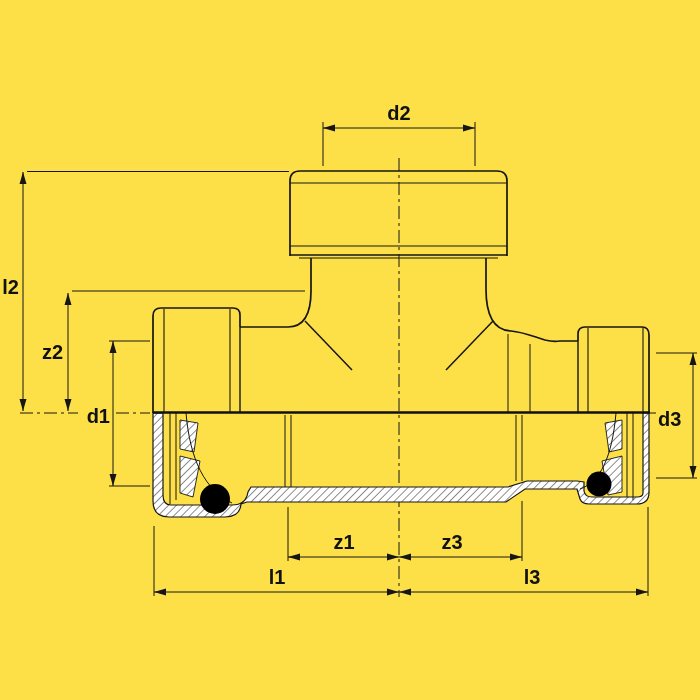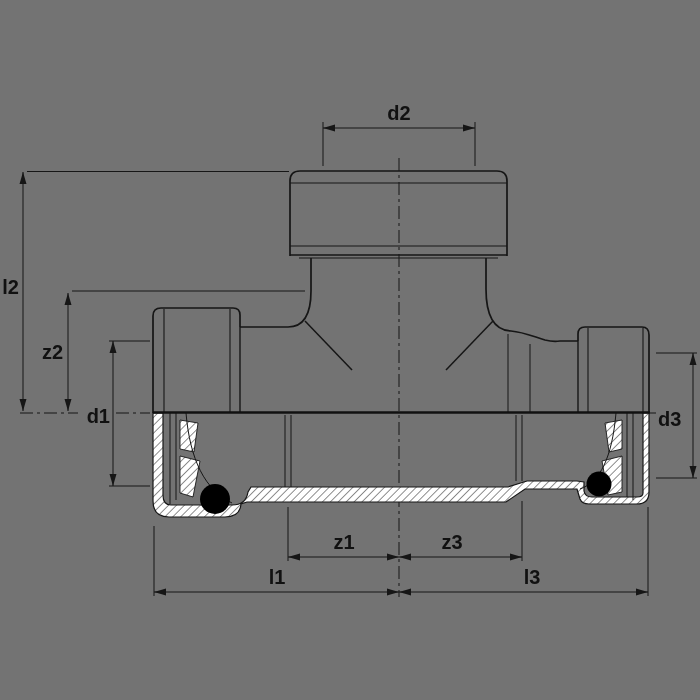--- a/index.html
+++ b/index.html
@@ -1,16 +1,16 @@
 <!DOCTYPE html>
 <html><head>
 <meta charset="utf-8">
 <style>
   html,body{margin:0;padding:0;background:#ffffff;}
-  .stage{position:relative;width:700px;height:700px;background:#737373;overflow:hidden;
+  .stage{position:relative;width:700px;height:700px;background:#fde047;overflow:hidden;
          font-family:"Liberation Sans", sans-serif;}
   svg{display:block;}
   text.dim{font-family:"Liberation Sans", sans-serif;font-weight:700;font-size:20px;fill:#111;}
 </style>
 </head>
 <body>
 
 <div class="stage">
 <svg width="700" height="700" viewBox="0 0 700 700">
   <defs>

